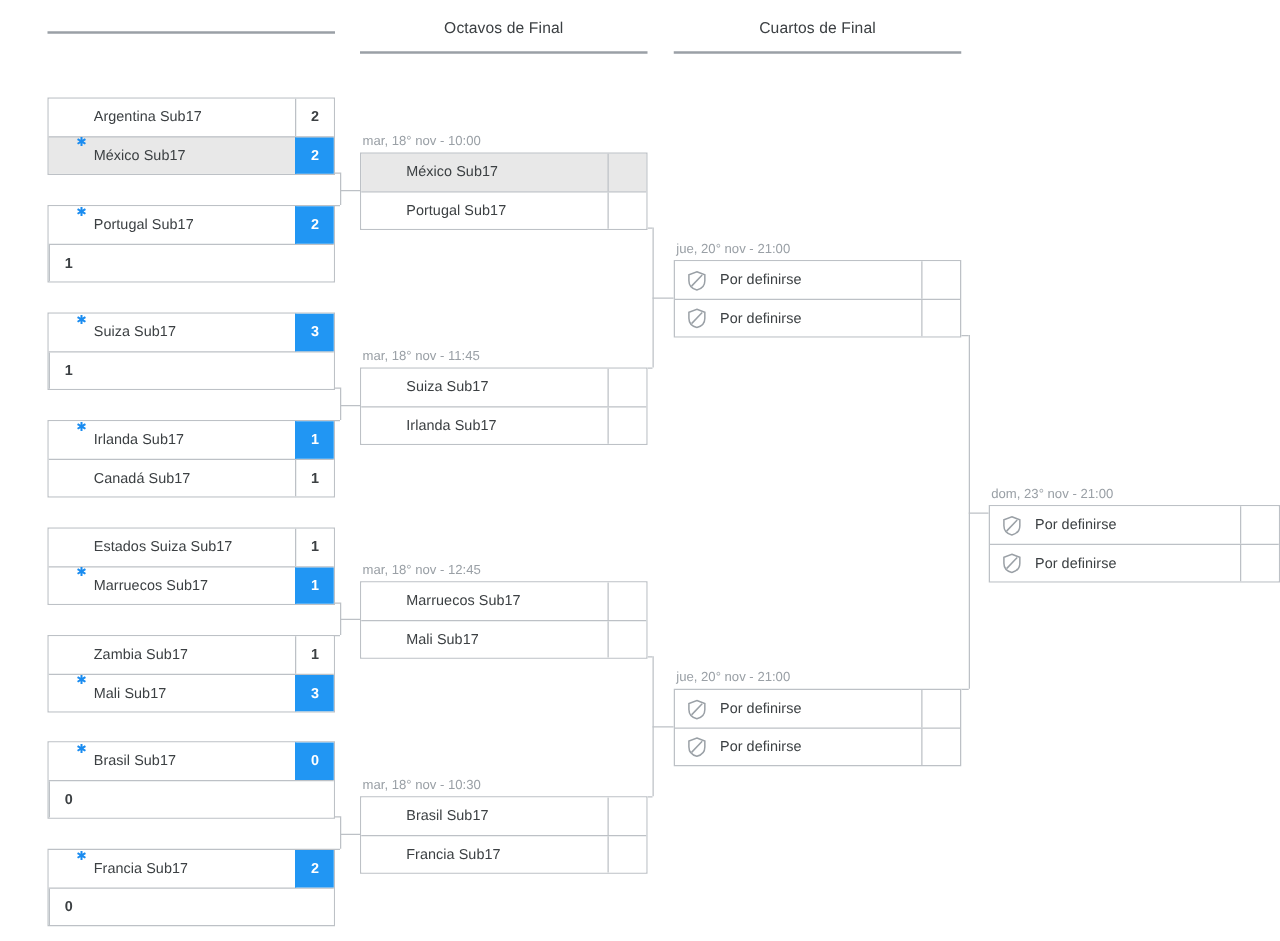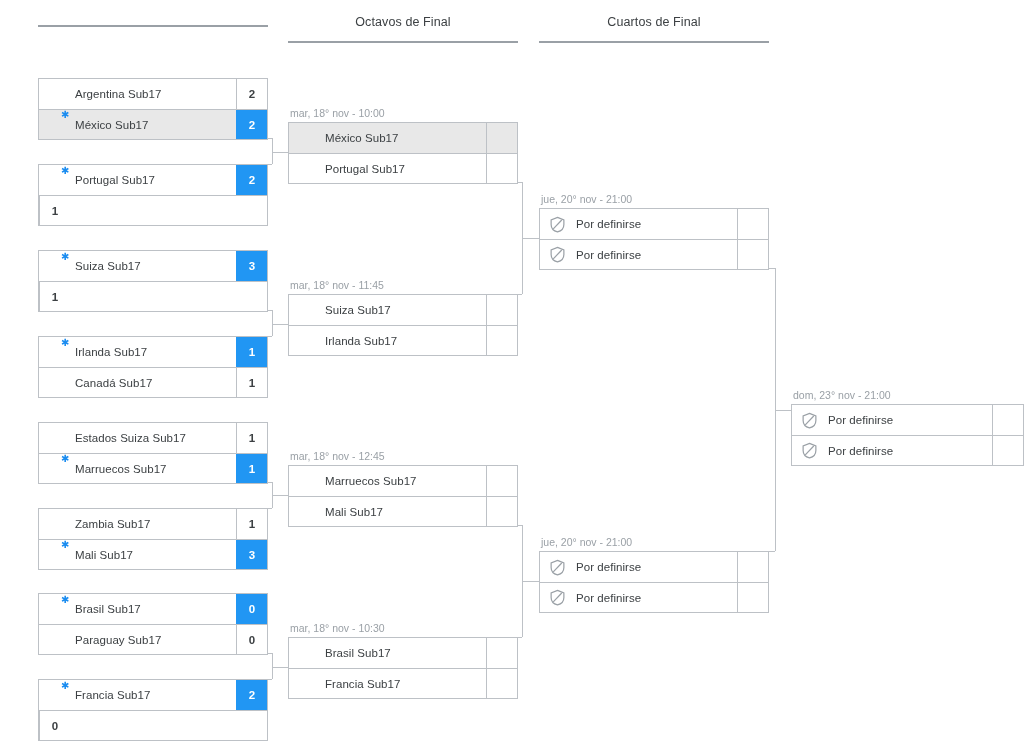--- a/index.html
+++ b/index.html
@@ -280,24 +280,20 @@
       <div class="match" style="left: 38px; top: 593px; width: 230px;">
         <div class="card">
           <div class="row">
             <div class="team">
               <span class="flagwrap"><span class="flag"><i style="left:0;top:0;width:100%;height:100%;right:auto;background:#009b3a"></i><i style="left:16%;top:16%;width:68%;height:68%;right:auto;background:#fedf00;border-radius:14%;transform:rotate(45deg)"></i><i style="left:32%;top:32%;width:36%;height:36%;right:auto;border-radius:50%;background:#002776"></i></span><span class="star">✱</span></span>
               <span class="tname">Brasil Sub17</span>
             </div>
             <div class="score win" style="flex:0 0 31px">0</div>
           </div>
           <div class="row sep">
-            <div class="team">
-              <span class="flagwrap"><span class="flag"><i style="top:0;height:33%;background:#d52b1e"></i><i style="top:33%;height:33%;background:#ffffff"></i><i style="top:66%;height:34%;background:#0038a8"></i><i style="left:40%;top:40%;width:20%;height:20%;right:auto;border-radius:50%;background:#f6b40e"></i></span></span>
-              <span class="tname">Paraguay Sub17</span>
-            </div>
             <div class="score" style="flex:0 0 31px">0</div>
           </div>
         </div>
       </div>
       <div class="match" style="left: 38px; top: 679px; width: 230px;">
         <div class="card">
           <div class="row">
             <div class="team">
               <span class="flagwrap"><span class="flag"><i style="left:0;top:0;width:33%;height:100%;right:auto;background:#002395"></i><i style="left:33%;top:0;width:34%;height:100%;right:auto;background:#ffffff"></i><i style="left:67%;top:0;width:33%;height:100%;right:auto;background:#ed2939"></i></span><span class="star">✱</span></span>
               <span class="tname">Francia Sub17</span>

